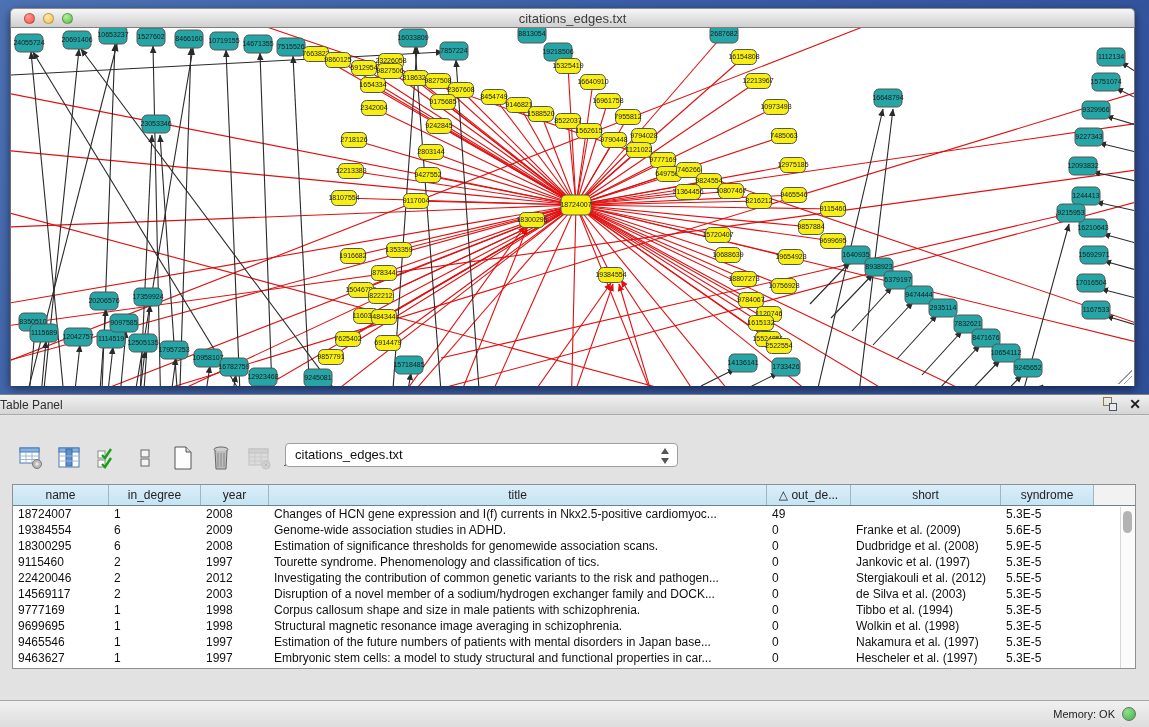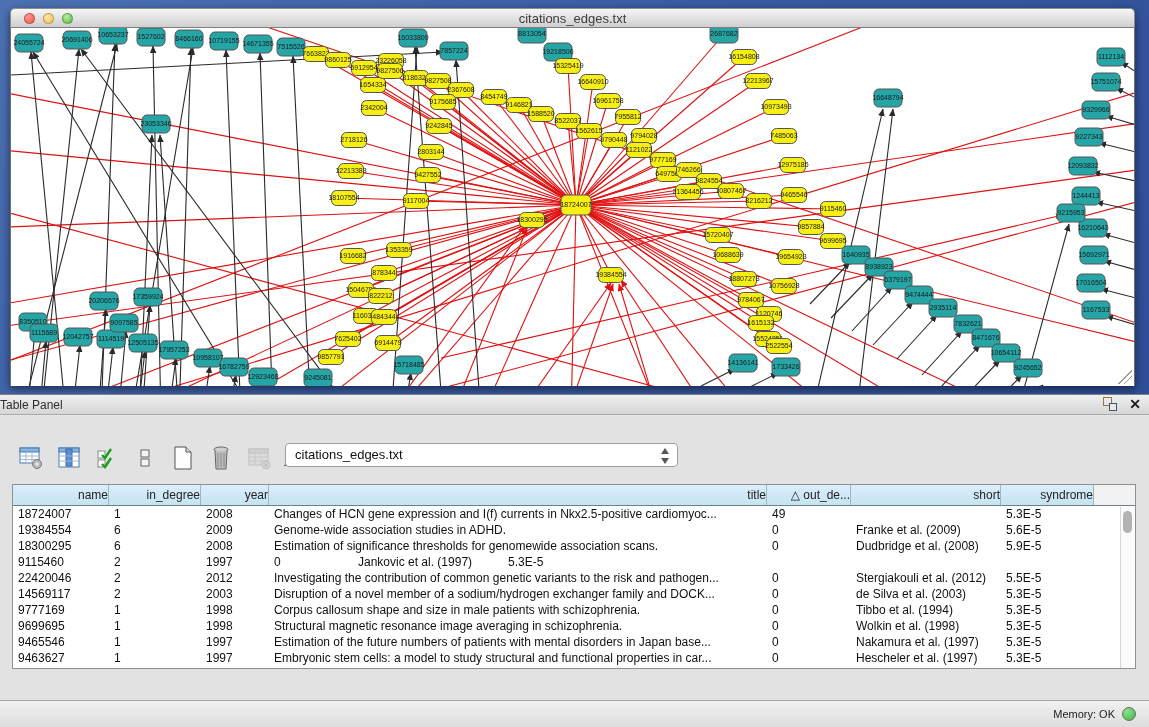--- a/index.html
+++ b/index.html
@@ -53,21 +53,21 @@
   .combo .arrows .up{position:absolute;top:1px;left:1px;width:0;height:0;
       border-left:4.5px solid transparent;border-right:4.5px solid transparent;border-bottom:6px solid #555;}
   .combo .arrows .dn{position:absolute;bottom:1px;left:1px;width:0;height:0;
       border-left:4.5px solid transparent;border-right:4.5px solid transparent;border-top:6px solid #555;}
 
   
   .table-wrap{position:absolute;left:12px;top:68px;width:1124px;height:185px;
               background:#fff;border:1px solid #8f8f8f;overflow:hidden;}
   .thead{display:flex;height:21px;background:#f2f2f2;border-bottom:1px solid #69828f;}
   .th{background:linear-gradient(#dbeefb,#c6e3f2);border-right:1px solid #9db6c2;
-      font-size:12px;color:#222;text-align:right;line-height:20px;
+      font-size:12px;color:#222;text-align:center;line-height:20px;
       white-space:nowrap;overflow:hidden;flex:0 0 auto;}
   .tbody .tr{display:flex;height:16px;}
   .td{font-size:12px;color:#101010;line-height:16px;padding-left:5px;
       white-space:nowrap;overflow:hidden;flex:0 0 auto;}
   .vscroll{position:absolute;right:0;top:22px;bottom:0;width:15px;background:#fbfbfb;
            border-left:1px solid #d7d7d7;}
   .vthumb{position:absolute;left:2px;top:4px;width:9px;height:22px;background:#b3b3b3;border-radius:5px;}
 
   
   .tabs{position:absolute;left:50%;top:256px;transform:translateX(-50%);display:flex;
@@ -631,20 +631,21 @@
             <div class="td" style="width: 68px;">2008</div>
             <div class="td" style="width: 498px;">Estimation of significance thresholds for genomewide association scans.</div>
             <div class="td" style="width: 84px;">0</div>
             <div class="td" style="width: 150px;">Dudbridge et al. (2008)</div>
             <div class="td" style="width: 93px;">5.9E-5</div>
           </div>
           <div class="tr">
             <div class="td" style="width: 96px;">9115460</div>
             <div class="td" style="width: 92px;">2</div>
             <div class="td" style="width: 68px;">1997</div>
+            <div class="td" style="width: 498px;">Tourette syndrome. Phenomenology and classification of tics.</div>
             <div class="td" style="width: 84px;">0</div>
             <div class="td" style="width: 150px;">Jankovic et al. (1997)</div>
             <div class="td" style="width: 93px;">5.3E-5</div>
           </div>
           <div class="tr">
             <div class="td" style="width: 96px;">22420046</div>
             <div class="td" style="width: 92px;">2</div>
             <div class="td" style="width: 68px;">2012</div>
             <div class="td" style="width: 498px;">Investigating the contribution of common genetic variants to the risk and pathogen...</div>
             <div class="td" style="width: 84px;">0</div>

